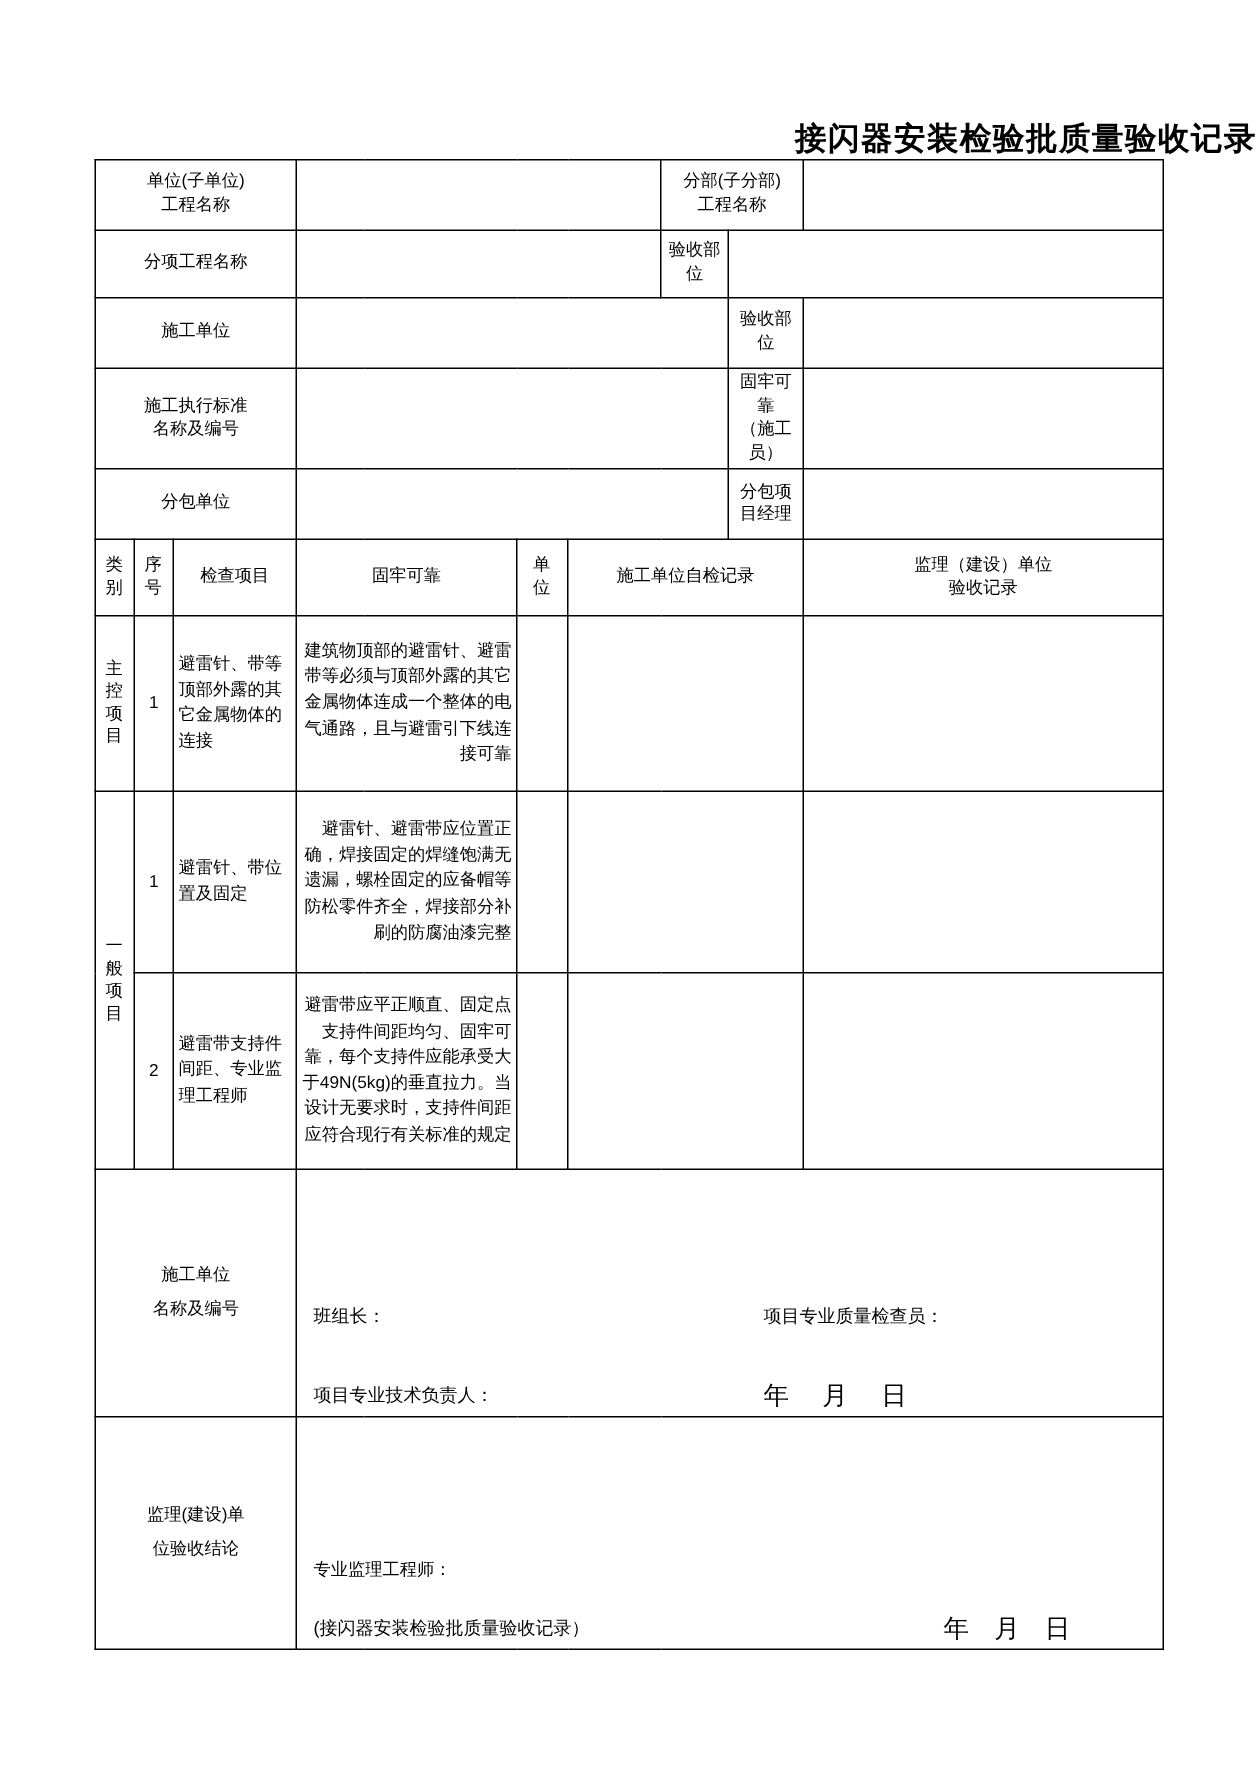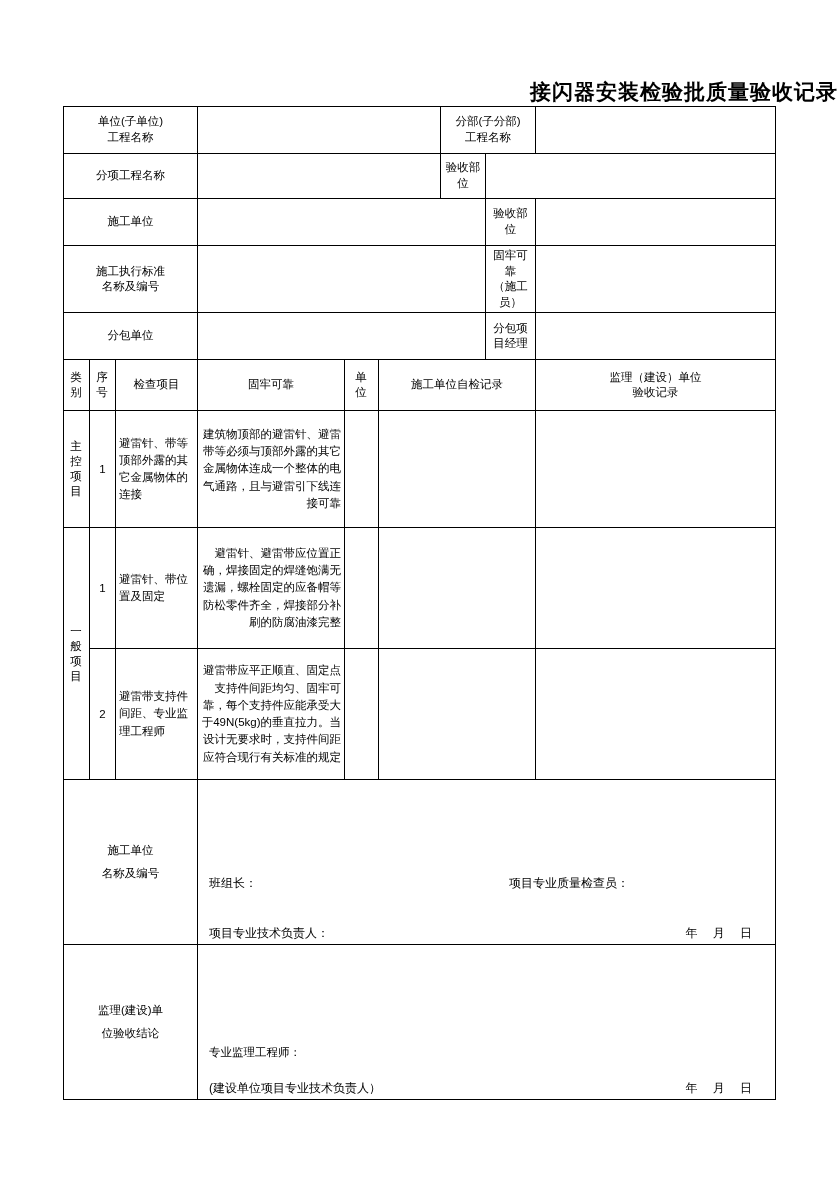--- a/index.html
+++ b/index.html
@@ -96,22 +96,22 @@
     padding: 0 0 0 8px;
   }
   .sig-flex {
     display: flex;
     justify-content: flex-start;
     font-size: 12px;
   }
   .sig-col1 { width: 300px; }
   .sig-col2 { flex: 1; }
   .date-line {
-    text-align: right;
-    font-size: 12px;
+    text-align: left;
+    font-size: 17px;
     padding-right: 14px;
     letter-spacing: 6px;
   }
   .twoline-label {
     text-align: center;
     font-size: 12.5px;
     line-height: 2.0;
   }
 </style>
 </head>
@@ -250,38 +250,38 @@
       <td colspan="3" class="twoline-label" style="height:160px">
         <div>施工单位</div>
         <div>名称及编号</div>
       </td>
       <td colspan="8" class="l" style="vertical-align:bottom">
         <div class="sig-block">
           <div class="sig-flex" style="margin-bottom:33px">
             <div class="sig-col1">班组长：</div>
             <div class="sig-col2">项目专业质量检查员：</div>
           </div>
-          <div class="sig-flex" style="align-items:center;">
+          <div class="sig-flex" style="align-items:center;font-family:Liberation Mono, monospace;">
             <div class="sig-col1">项目专业技术负责人：</div>
             <div class="sig-col2 date-line">年  月  日</div>
           </div>
         </div>
       </td>
     </tr>
 
     <tr>
       <td colspan="3" class="twoline-label" style="height:150px">
         <div>监理(建设)单</div>
         <div>位验收结论</div>
       </td>
       <td colspan="8" class="l" style="vertical-align:bottom">
         <div class="sig-block">
           <div style="margin-bottom:20px">专业监理工程师：</div>
           <div class="sig-flex" style="align-items:center;">
-            <div class="sig-col1" style="width:420px">(建设单位项目专业技术负责人）</div>
+            <div class="sig-col1" style="width:420px">(接闪器安装检验批质量验收记录）</div>
             <div class="sig-col2 date-line">年  月  日</div>
           </div>
         </div>
       </td>
     </tr>
   </tbody>
     </table>
 
 </div>
 

